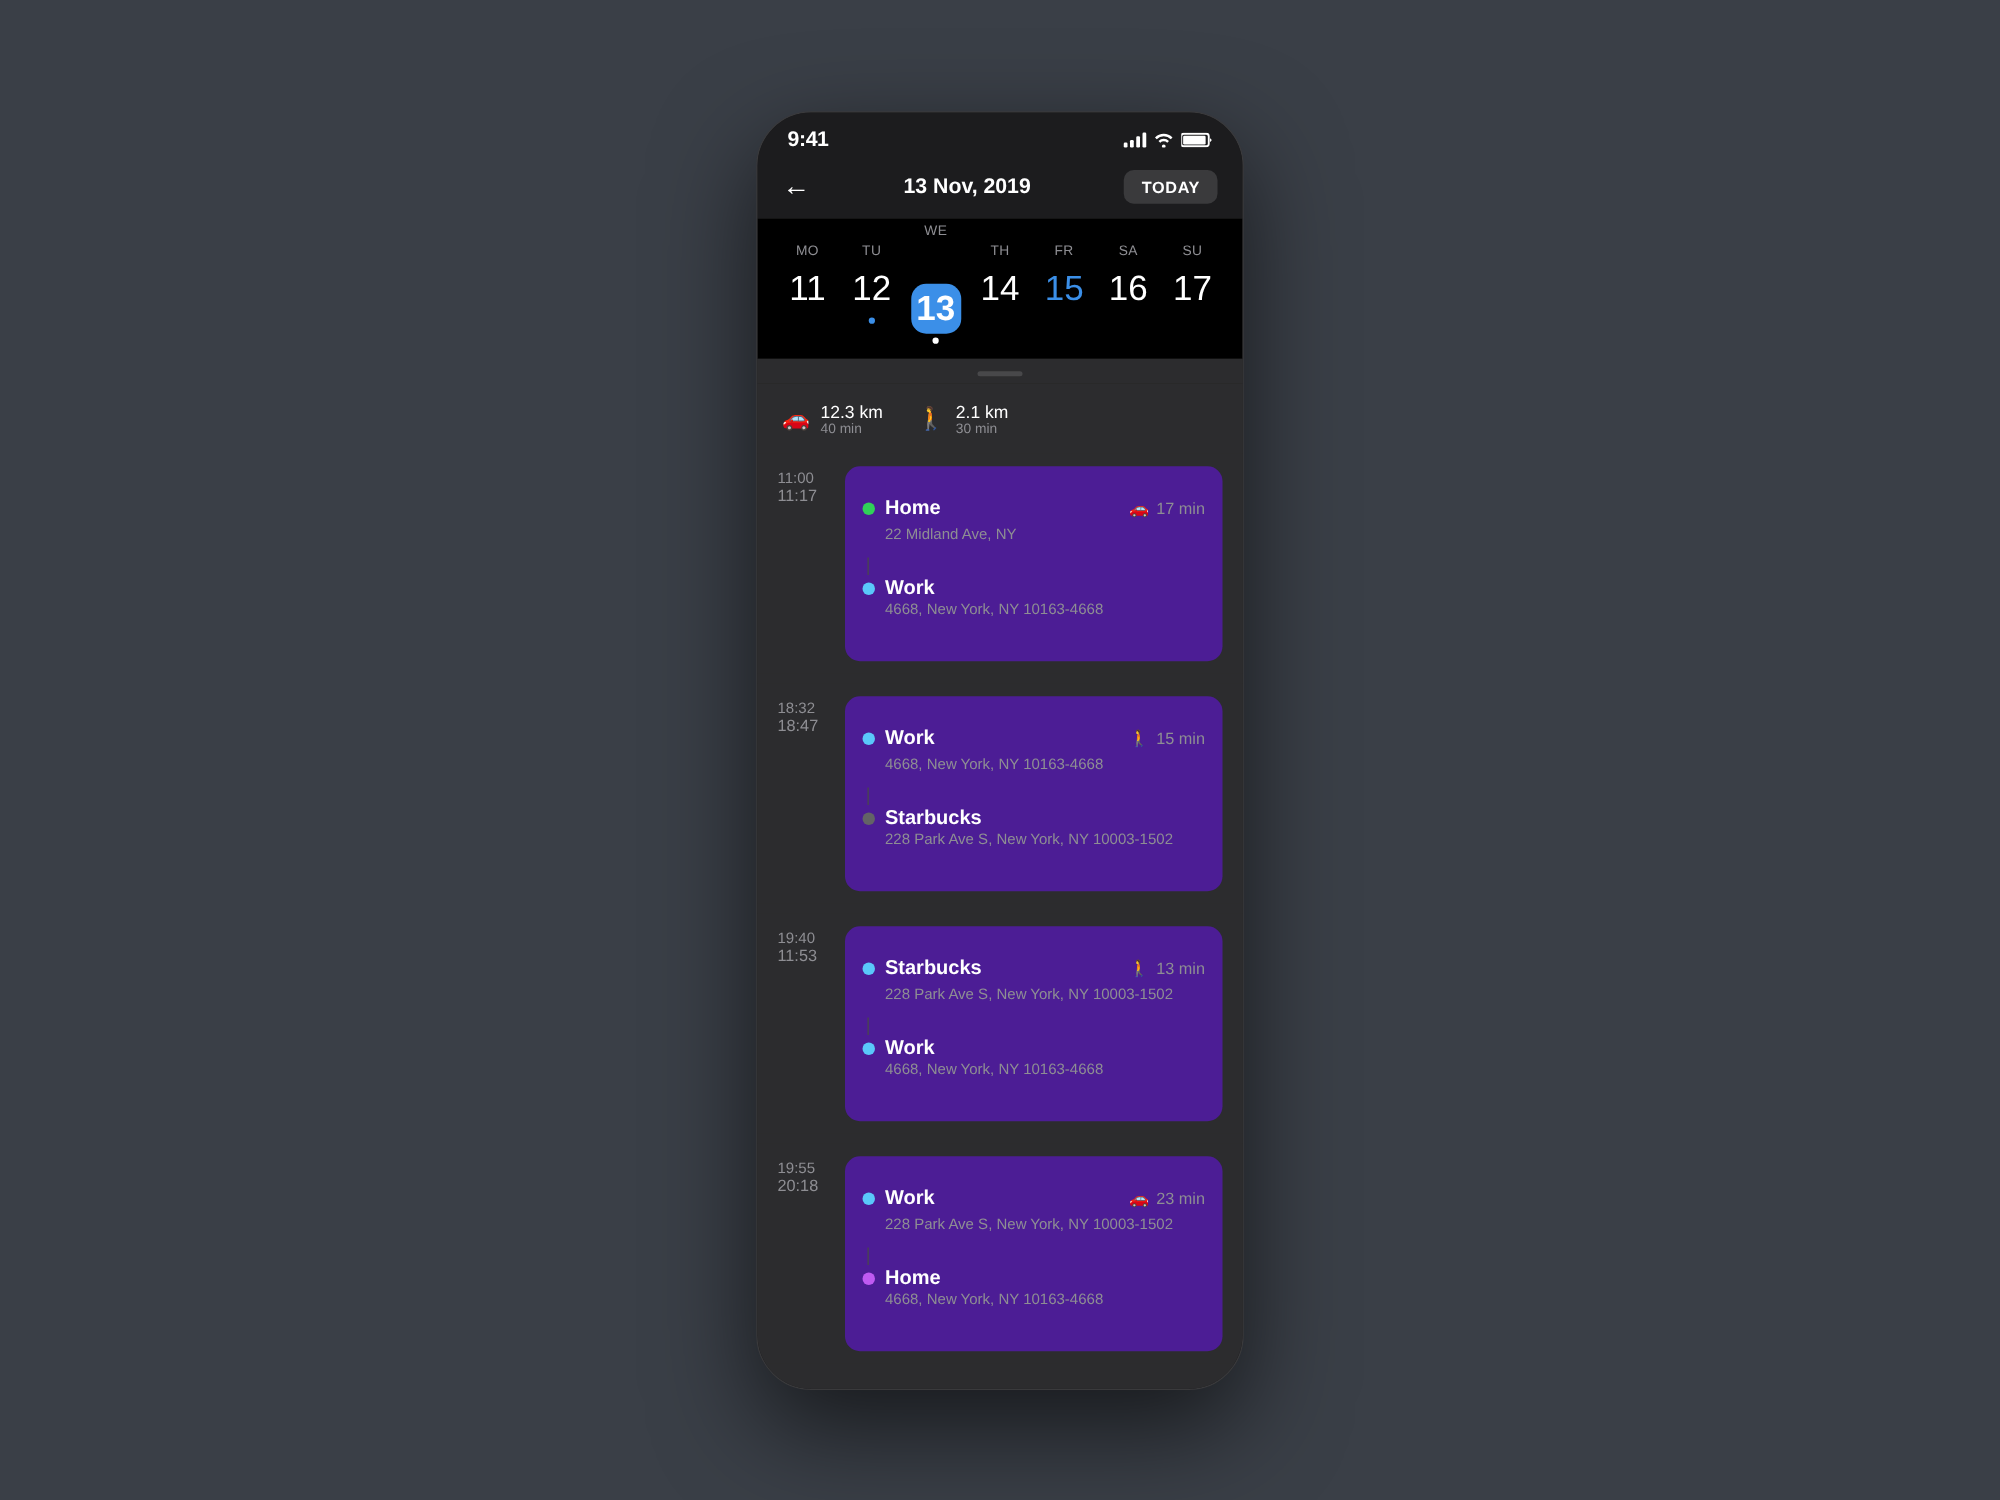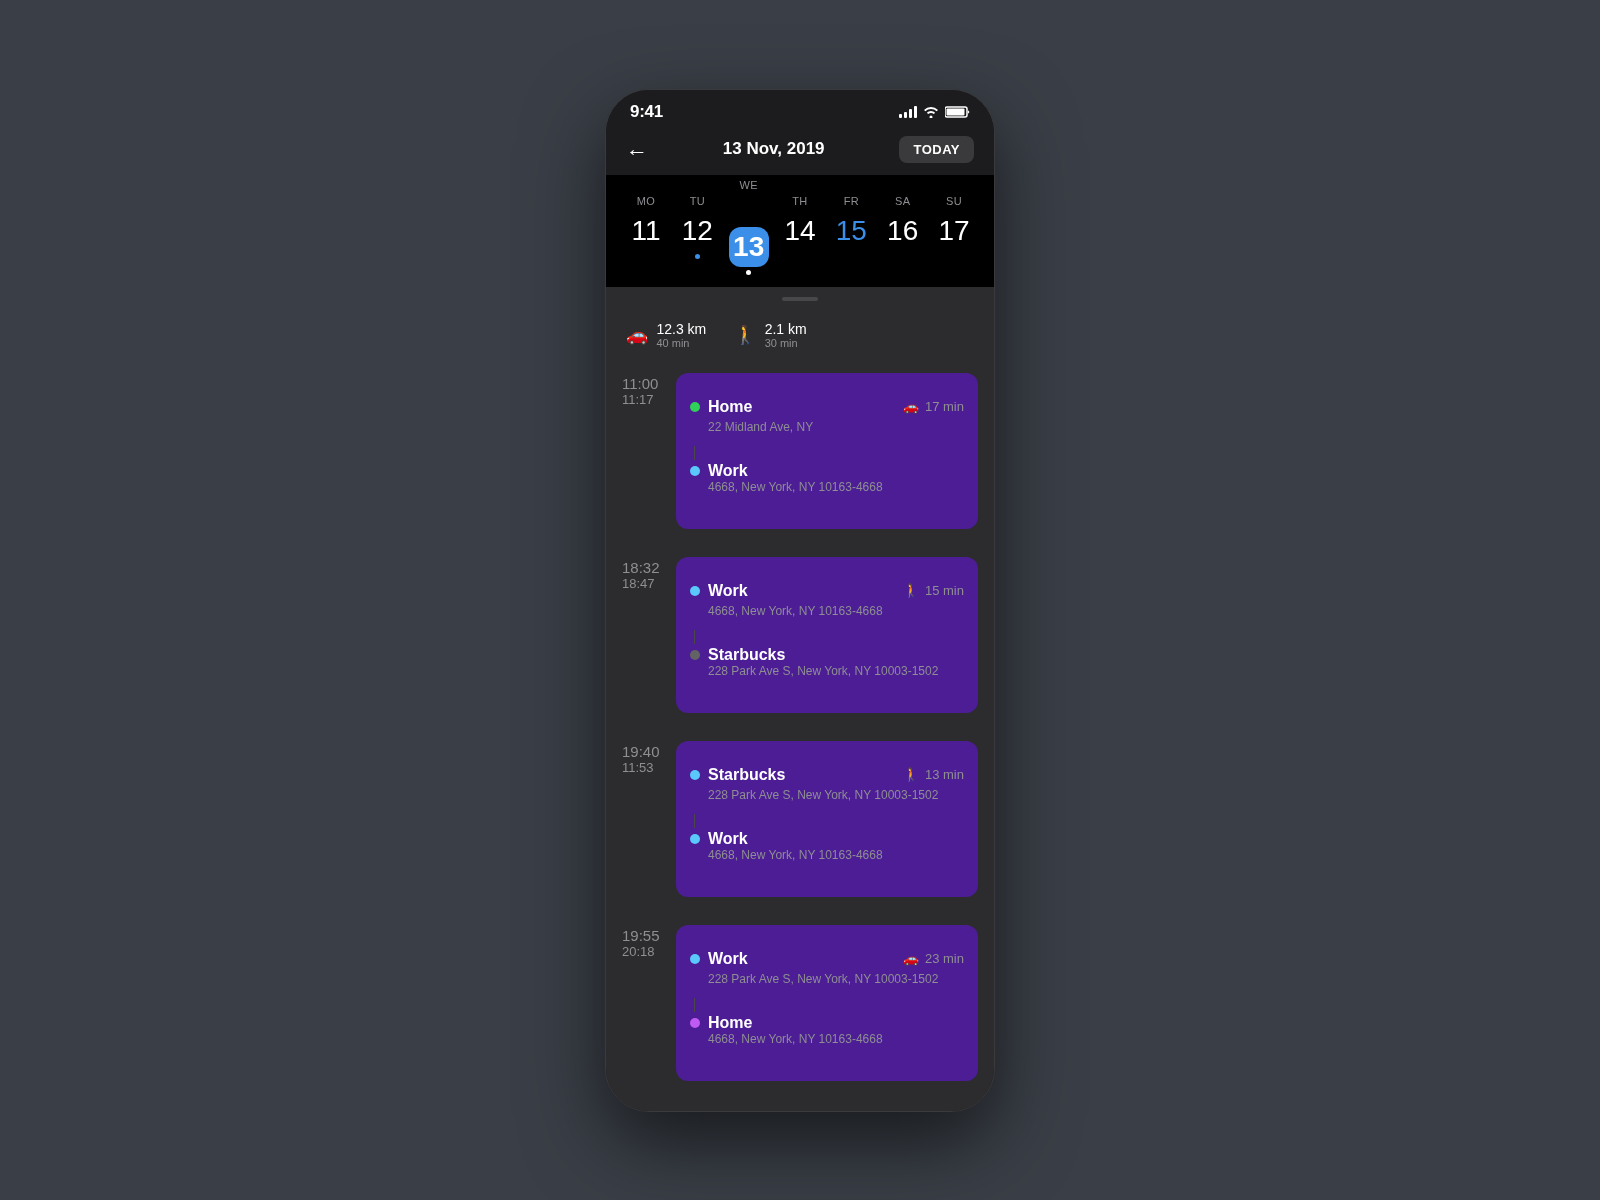--- a/index.html
+++ b/index.html
@@ -167,21 +167,21 @@
     
     .trip-row {
       display: flex;
       padding: 10px 0 10px 0;
     }
     .time-col {
       width: 70px;
       padding-left: 16px;
       padding-top: 2px;
     }
-    .time-start { font-size: 15px; color: #8e8e93; }
+    .time-start { font-size: 12px; color: #8e8e93; }
     .time-end { font-size: 13px; color: #8e8e93; }
     .trip-card {
       flex: 1;
       background: #4c1d95;
       border-radius: 12px;
       margin-right: 16px;
       padding: 25px 14px;
       position: relative;
     }
     .trip-header {

